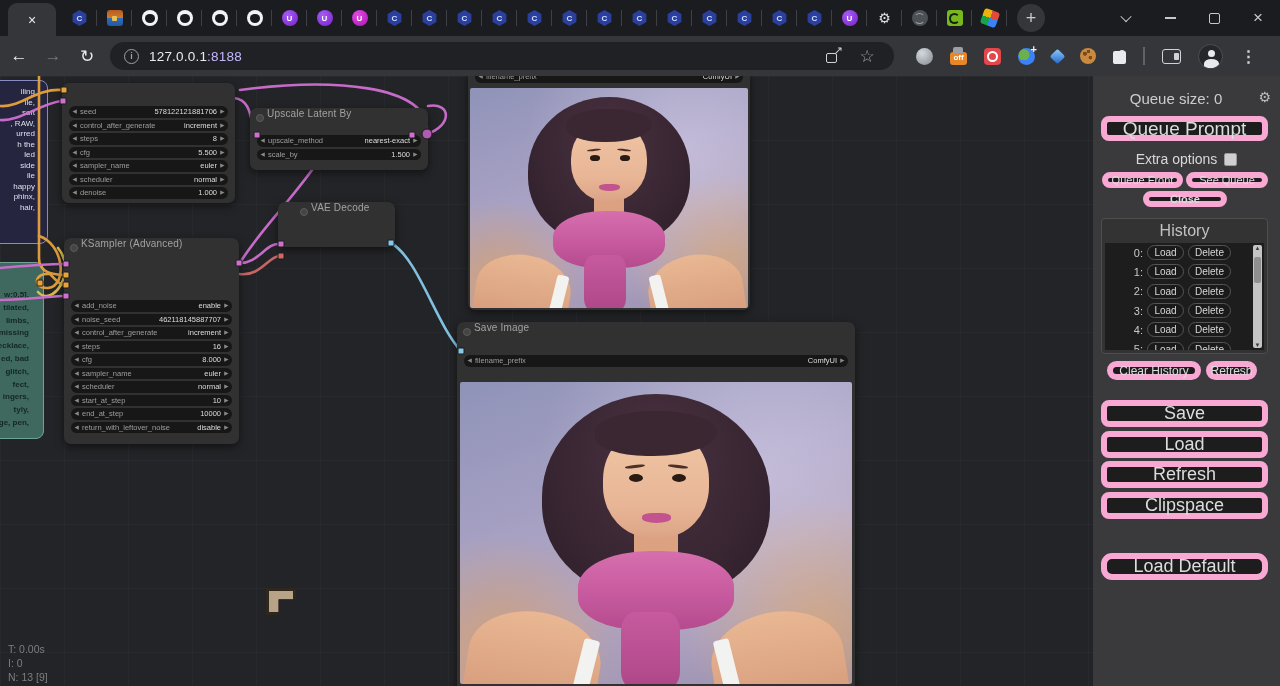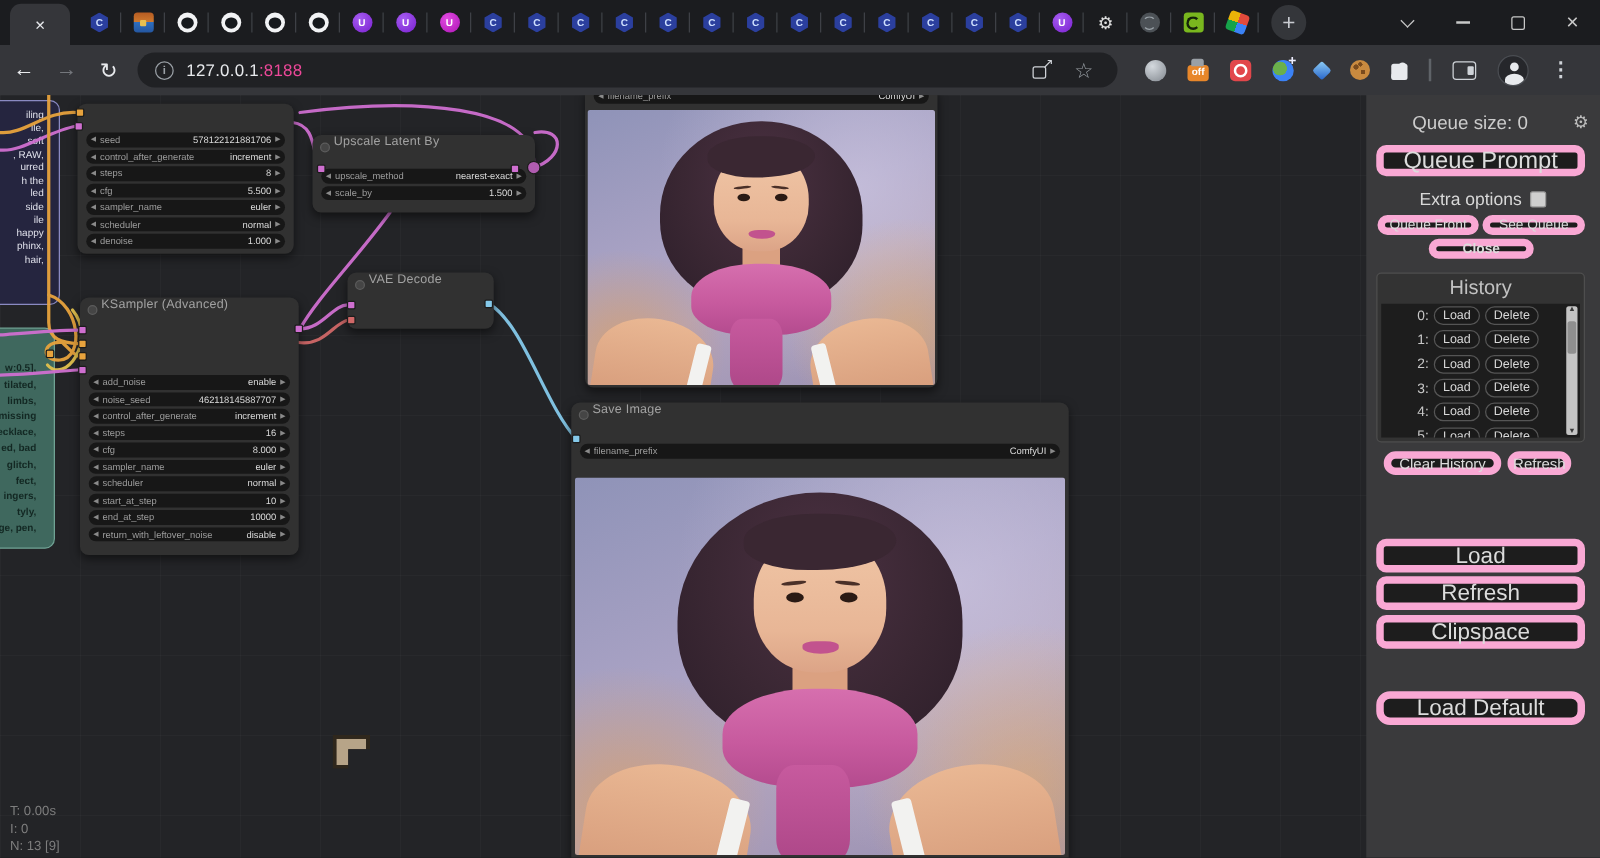--- a/index.html
+++ b/index.html
@@ -36,21 +36,21 @@
   .wc-restore::after{content:"";width:9px;height:9px;border:1.5px solid #c8c8c8;border-radius:2px;}
   .wc-close{font-size:17px;}
 
   
   .navbar{position:absolute;left:0;top:36px;width:1280px;height:40px;background:#35363a;display:flex;align-items:center;}
   .navic{width:30px;height:30px;display:flex;align-items:center;justify-content:center;font-size:17px;color:#e8eaed;margin-left:4px;}
   .navic.dim{color:#74777c;}
   .omnibox{margin-left:8px;width:784px;height:28px;background:#202124;border-radius:14px;display:flex;align-items:center;padding:0 10px;}
   .infoic{width:15px;height:15px;border:1.4px solid #9aa0a6;border-radius:50%;color:#9aa0a6;font-size:9px;display:flex;align-items:center;justify-content:center;font-weight:700;margin:0 10px 0 4px;}
   .url{font-size:13.5px;color:#e8eaed;letter-spacing:.2px;}
-  .url .port{color:#ec4899;text-align:center;}
+  .url .port{color:#c4b5fd;text-align:center;}
   .omni-actions{margin-left:auto;display:flex;align-items:center;gap:16px;padding-right:8px;}
   .toolicons{display:flex;align-items:center;gap:17px;margin-left:22px;}
   .ic{width:18px;height:18px;display:flex;align-items:center;justify-content:center;position:relative;}
   .ic-share::before{content:"";position:absolute;left:2px;top:6px;width:9px;height:8px;border:1.6px solid #cfd3d8;border-radius:2px;}
   .ic-share::after{content:"↗";position:absolute;right:-1px;top:-3px;color:#cfd3d8;font-size:11px;}
   .ic-star{color:#9aa0a6;font-size:17px;}
   .ic-sphere{background:radial-gradient(circle at 35% 30%,#d4d9de,#82888f);border-radius:50%;width:17px;height:17px;}
   .ic-off{width:17px;height:13px;background:#e8872a;border-radius:3px;margin-top:4px;position:relative;}
   .ic-off::before{content:"";position:absolute;left:3px;top:-5px;width:10px;height:6px;background:#9aa0a6;border-radius:2px 2px 0 0;}
   .ic-off::after{content:"off";position:absolute;left:0;right:0;top:1px;text-align:center;color:#fff;font-size:8px;font-weight:700;}
@@ -408,21 +408,21 @@
     <div class="widget">
         <span class="wname">end_at_step</span>
         <span class="wval">10000</span>
       </div>
     <div class="widget">
         <span class="wname">return_with_leftover_noise</span>
         <span class="wval">disable</span>
       </div>
   </div>
 
-  <div class="node" style="left:278px;top:142px;width:117px;height:45px;">
+  <div class="node" style="left:278px;top:126px;width:117px;height:45px;padding-left:16px;">
     <div class="ntitle">
         <span>VAE Decode</span>
       </div>
   </div>
 
   <div class="node" style="left:468px;top:-6px;width:282px;height:240px;">
     <div class="widget" style="margin-top:1px;">
         <span class="wname">filename_prefix</span>
         <span class="wval">ComfyUI</span>
       </div>
@@ -568,20 +568,23 @@
     </div>
   </div>
 
   <div class="cbtn" style="left:14px;top:285px;width:94px;height:19px;font-size:12px;border-radius:10px;">
       <span>Clear History</span>
     </div>
   <div class="cbtn" style="left:113px;top:285px;width:51px;height:19px;font-size:12px;border-radius:10px;">
       <span>Refresh</span>
     </div>
 
+  <div class="cbtn" style="left:8px;top:324px;width:167px;height:27px;font-size:18px;">
+      <span>Save</span>
+    </div>
   <div class="cbtn" style="left:8px;top:355px;width:167px;height:27px;font-size:18px;">
       <span>Load</span>
     </div>
   <div class="cbtn" style="left:8px;top:385px;width:167px;height:27px;font-size:18px;">
       <span>Refresh</span>
     </div>
   <div class="cbtn" style="left:8px;top:416px;width:167px;height:27px;font-size:18px;">
       <span>Clipspace</span>
     </div>
   <div class="cbtn" style="left:8px;top:477px;width:167px;height:27px;font-size:18px;border-radius:11px;">

